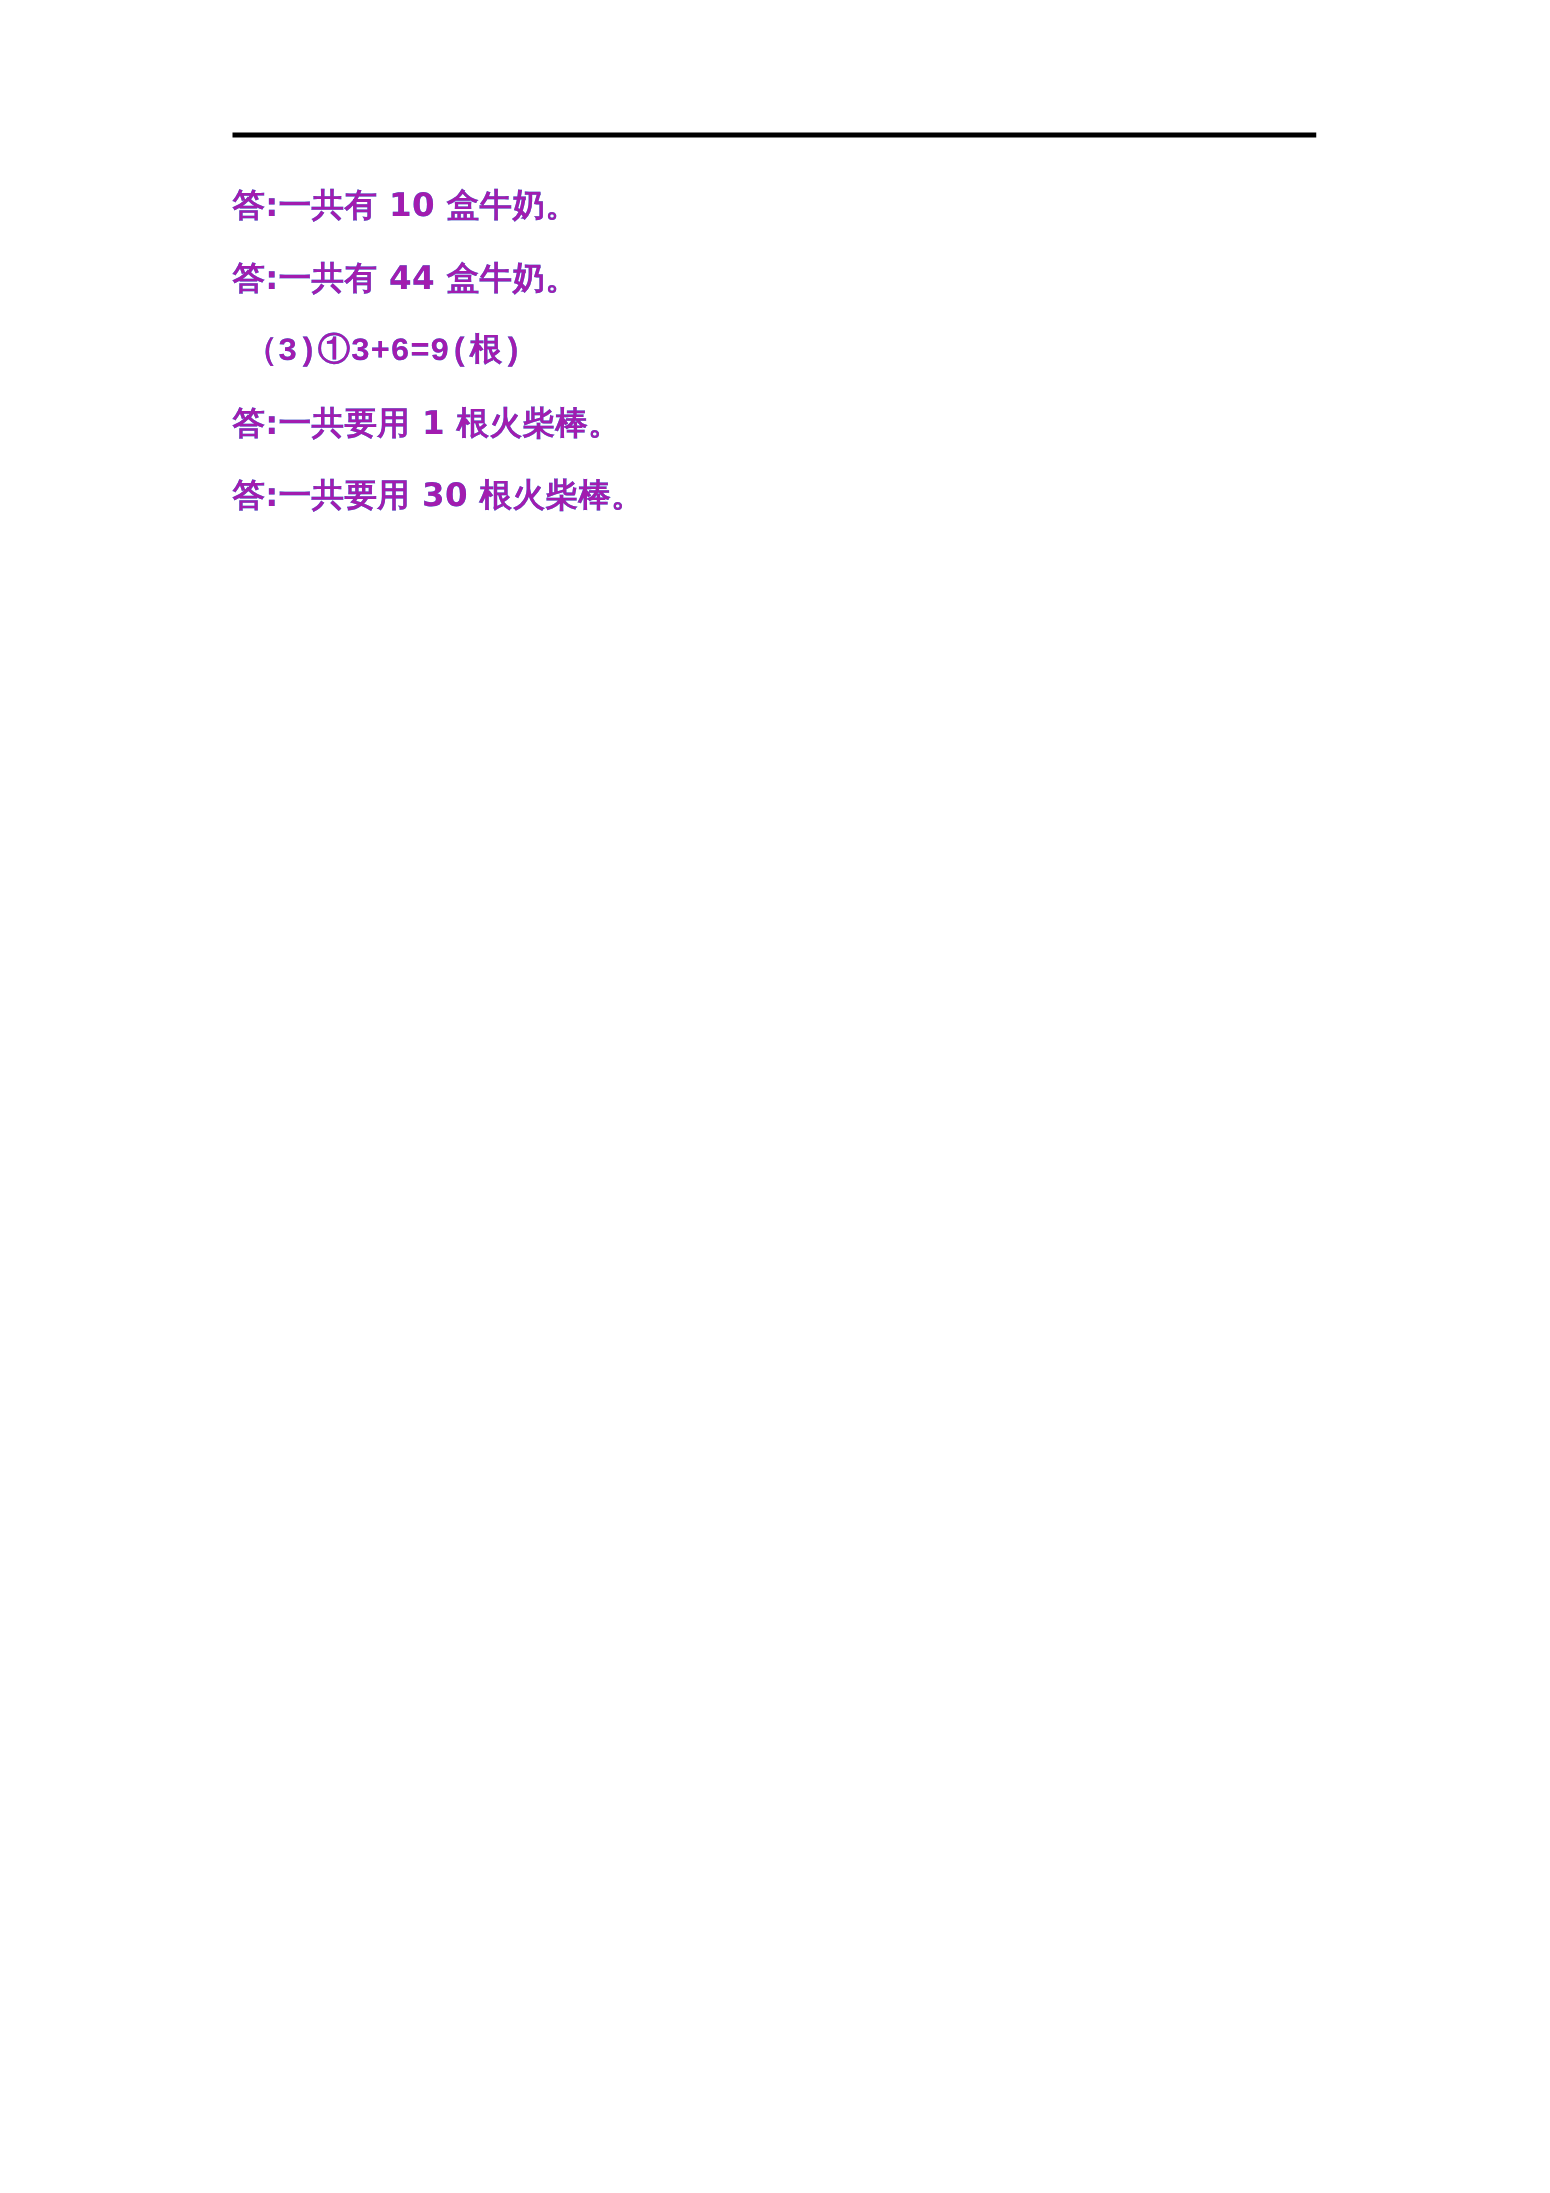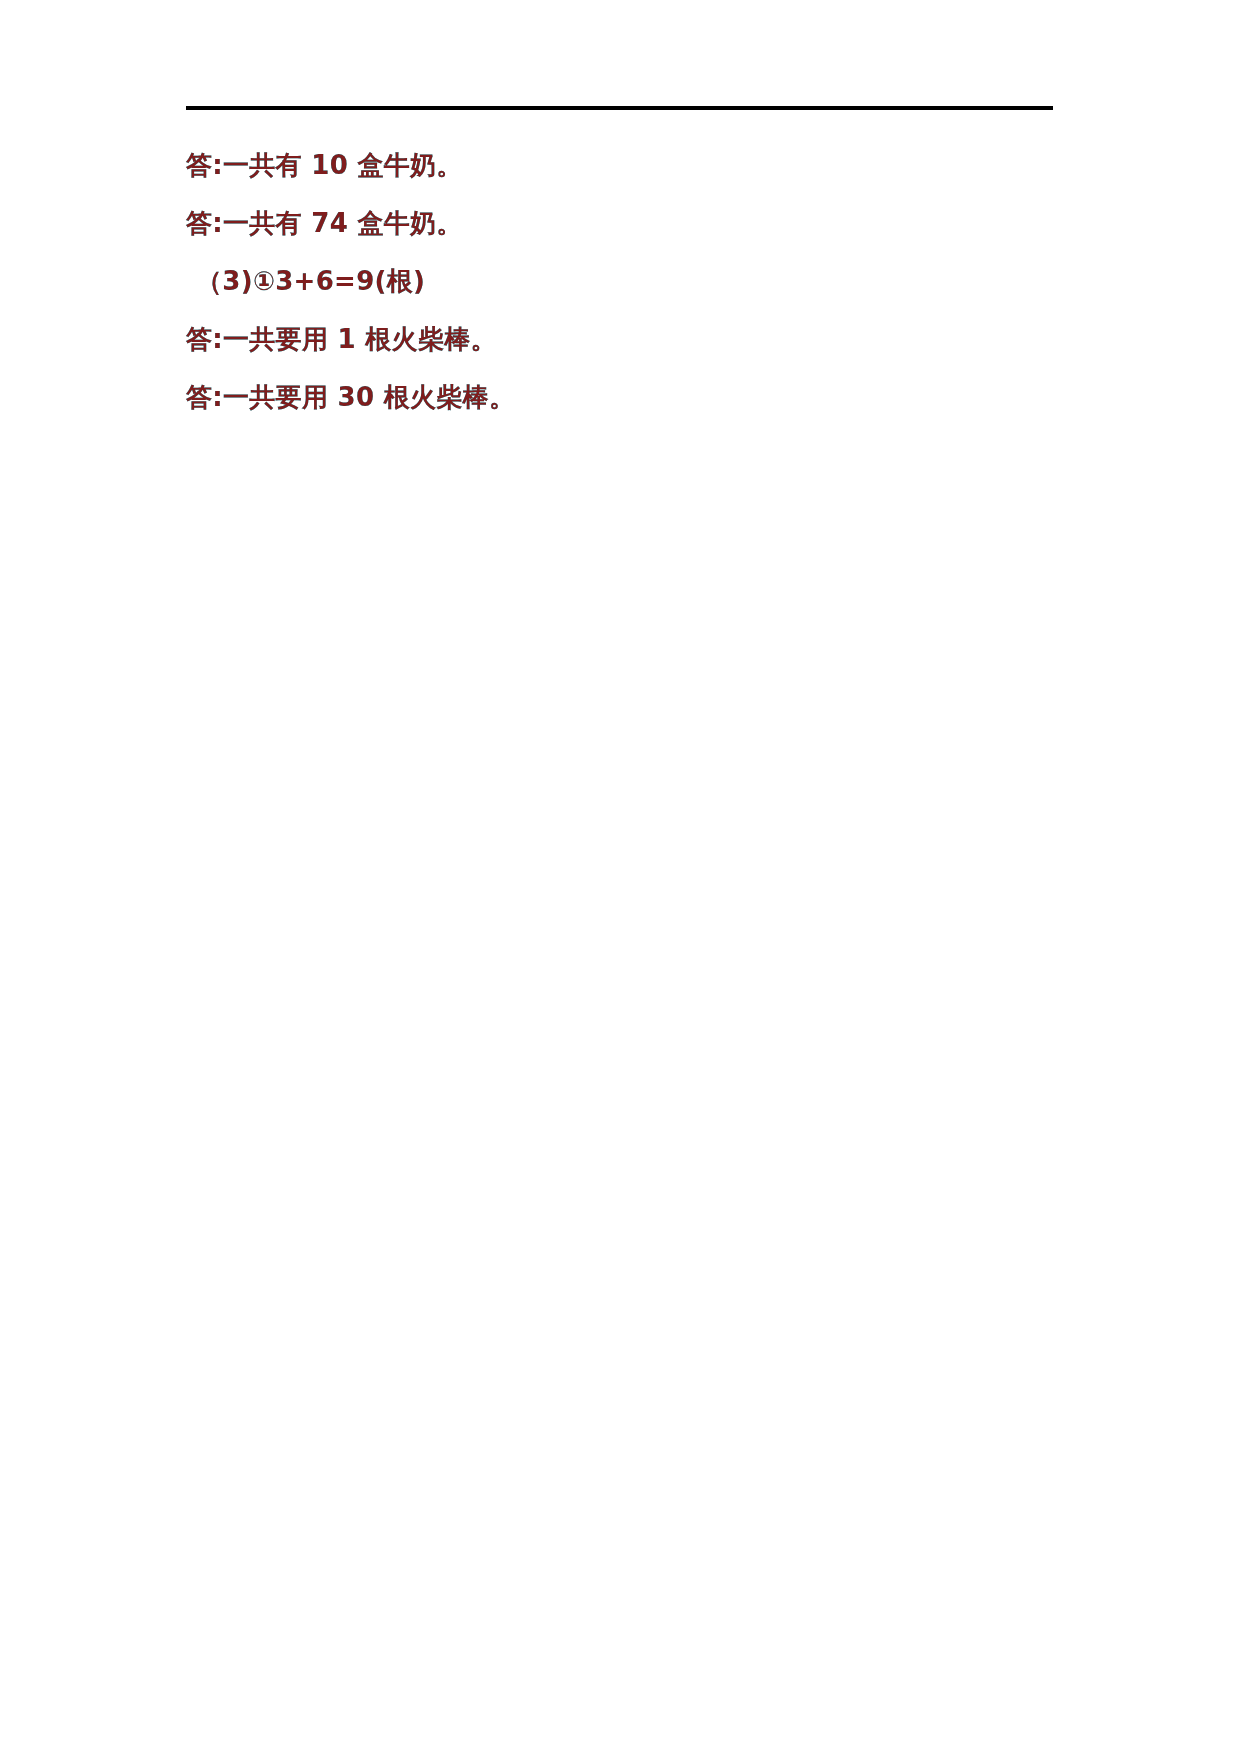--- a/index.html
+++ b/index.html
@@ -36,46 +36,47 @@
 
   
   .answer-block {
     position: absolute;
     left: 186px;
     top: 152px;
     width: 960px;
   }
 
   .ans-line {
-    color: #7f1d1d;
+    color: #a21caf;
     font-size: 26px;
     font-weight: 700;
     line-height: 1.0;
     margin: 0 0 32px 0;
     white-space: pre;
     letter-spacing: 0.3px;
     text-shadow: 0 0 0.4px #00e8f8;
   }
 
   .ans-line.indent {
     padding-left: 10px;
+    font-family: Liberation Mono, monospace;
   }
 
   .ans-line:last-child {
     margin-bottom: 13px;
   }
 </style>
 </head>
 <body>
 
 <div class="page">
 
   <div class="top-rule"></div>
 
   <div class="answer-block">
     <p class="ans-line">答:一共有 10 盒牛奶。</p>
-    <p class="ans-line">答:一共有 74 盒牛奶。</p>
+    <p class="ans-line">答:一共有 44 盒牛奶。</p>
     <p class="ans-line indent">（3)①3+6=9(根)</p>
     <p class="ans-line">答:一共要用 1 根火柴棒。</p>
     <p class="ans-line">答:一共要用 30 根火柴棒。</p>
   </div>
 
 </div>
 
 </body></html>

